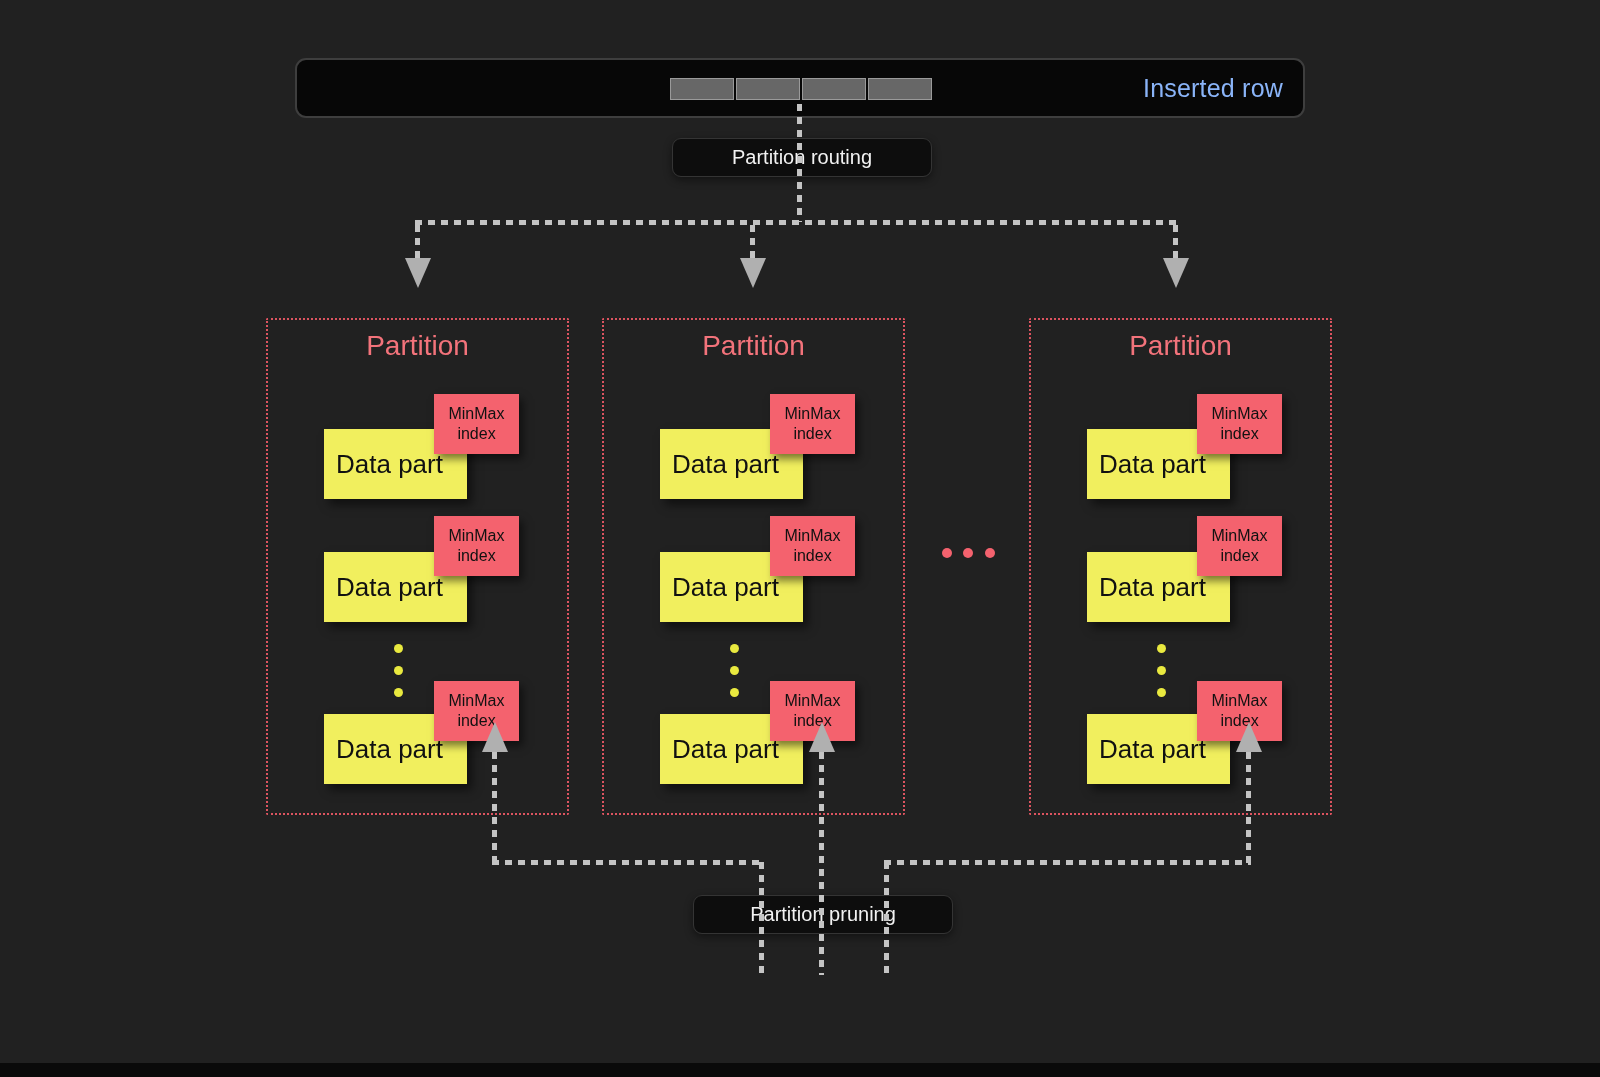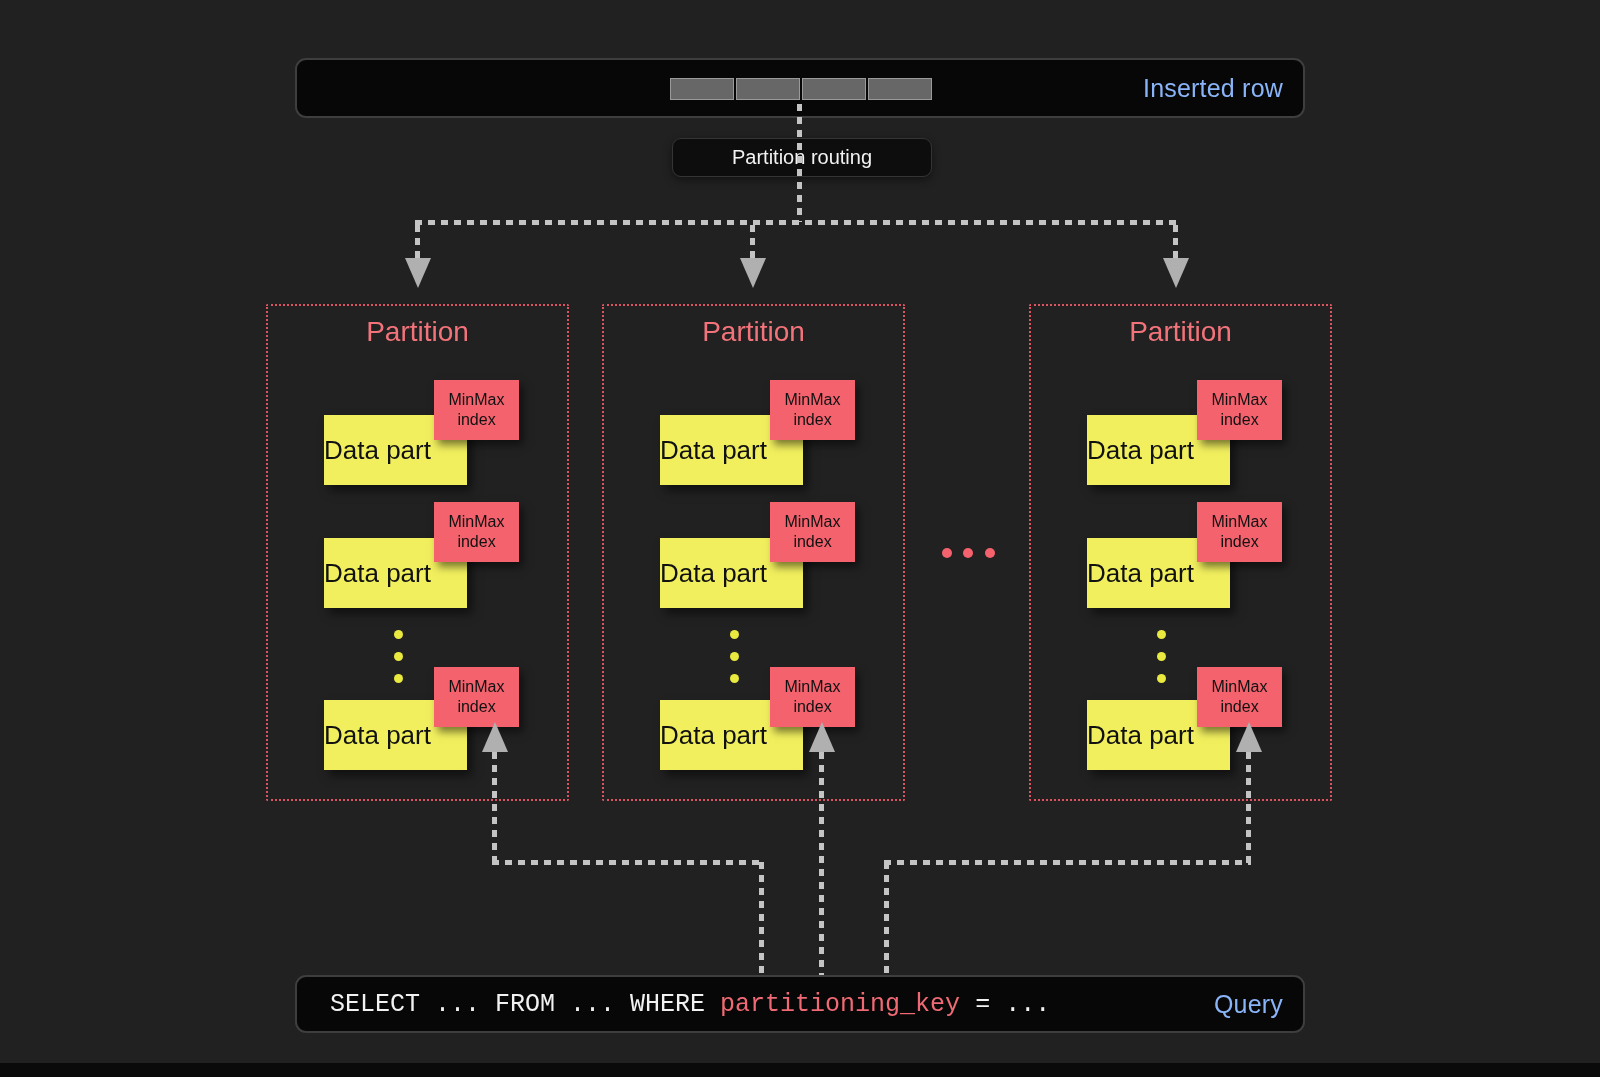--- a/index.html
+++ b/index.html
@@ -51,30 +51,30 @@
   .hline{
     position:absolute;height:5px;z-index:3;
     background:repeating-linear-gradient(90deg,#c4c4c4 0 7px,transparent 7px 13px);
   }
   .arrow{position:absolute;width:0;height:0;z-index:3;}
   .arrow.down{border-left:13px solid transparent;border-right:13px solid transparent;border-top:30px solid #b0b0b0;}
   .arrow.up{border-left:13px solid transparent;border-right:13px solid transparent;border-bottom:30px solid #b0b0b0;}
 
   
   .partition{
-    position:absolute;top:304px;width:303px;height:497px;z-index:1;
+    position:absolute;top:318px;width:303px;height:497px;z-index:1;
     border:2px dotted #dd5460;border-radius:2px;box-sizing:border-box;
   }
   .partition-title{
     position:absolute;top:10px;left:0;width:100%;text-align:center;
     color:#f3737b;font-size:28px;font-weight:500;
   }
   .yellow{
     position:absolute;left:56px;width:143px;height:70px;background:#f1ef5e;
-    display:flex;align-items:center;box-sizing:border-box;
+    display:flex;align-items:center;box-sizing:border-box;padding-left:12px;
     color:#111;font-size:26px;box-shadow:5px 6px 9px rgba(0,0,0,.5);
   }
   .y1{top:109px}.y2{top:232px}.y3{top:394px}
   .tag{
     position:absolute;left:166px;width:85px;height:60px;background:#f4626e;
     display:flex;align-items:center;justify-content:center;text-align:center;
     color:#111;font-size:16px;line-height:1.25;z-index:2;
     box-shadow:4px 5px 8px rgba(0,0,0,.5);
   }
   .t1{top:74px}.t2{top:196px}.t3{top:361px}
@@ -156,20 +156,17 @@
   <div class="arrow up" style="left:809px;top:722px;"></div>
   <div class="arrow up" style="left:1236px;top:722px;"></div>
   <div class="vline" style="left:492px;top:752px;height:113px;"></div>
   <div class="vline" style="left:819px;top:752px;height:223px;"></div>
   <div class="vline" style="left:1246px;top:752px;height:113px;"></div>
   <div class="hline" style="left:492px;top:860px;width:273px;"></div>
   <div class="hline" style="left:884px;top:860px;width:367px;"></div>
   <div class="vline" style="left:759px;top:862px;height:113px;"></div>
   <div class="vline" style="left:884px;top:862px;height:113px;"></div>
 
+  <div class="pill pruning">Partition pruning</div>
 
-  <div class="bar query">
-    <div class="sql"><span>SELECT ... FROM ... WHERE </span><span class="key">partitioning_key</span><span> = ...</span></div>
-    <span class="bar-label">Query</span>
-  </div>
 
   <div class="bottom-strip"></div>
 </div>
 
 </body></html>

